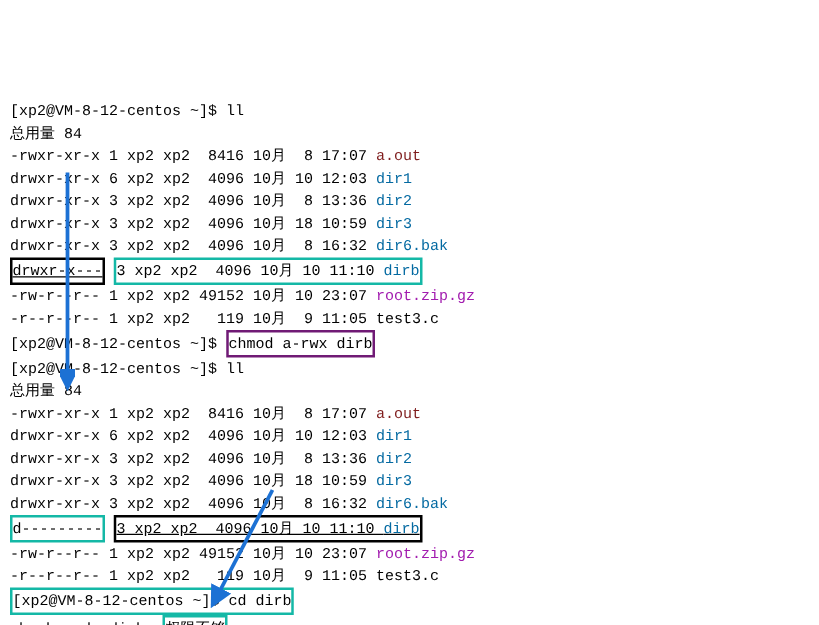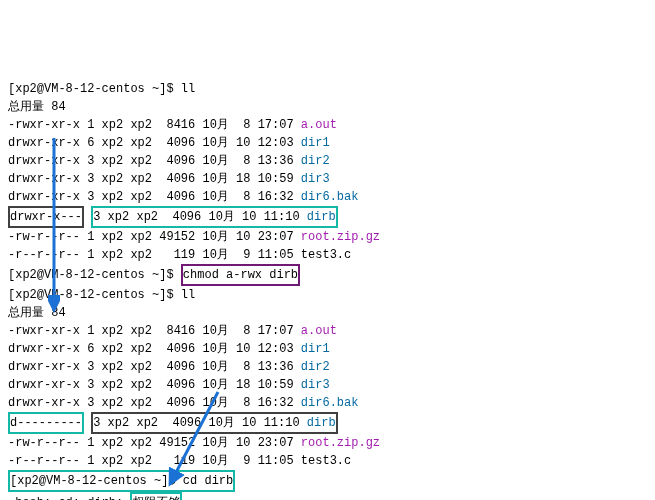--- a/index.html
+++ b/index.html
@@ -1,19 +1,19 @@
 <!DOCTYPE html>
 <html><head>
 <meta charset="utf-8">
 <style>
 body { margin: 0; padding: 8px; font-family: Menlo, Monaco, "Courier New", monospace; font-size: 12px; line-height: 1.5; background: #fff; color: #000; width: 655px; white-space: pre; }
-.cyan { color: #a21caf; }
+.cyan { color: #7f1d1d; }
 .red { color: #a21caf; }
 .blue { color: #0369a1; }
-.box-red { border: 2px solid #404040; display: inline-block; }
+.box-red { border: 2px solid #000000; display: inline-block; text-decoration: underline; }
 .box-green { border: 2px solid #14b8a6; display: inline-block; }
 .box-blue { border: 2px solid #701a75; display: inline-block; }
 .arrow { position: absolute; z-index: 2; pointer-events: none; }
 .row { position: relative; }
 </style>
 </head>
 <body>
 
 
 

